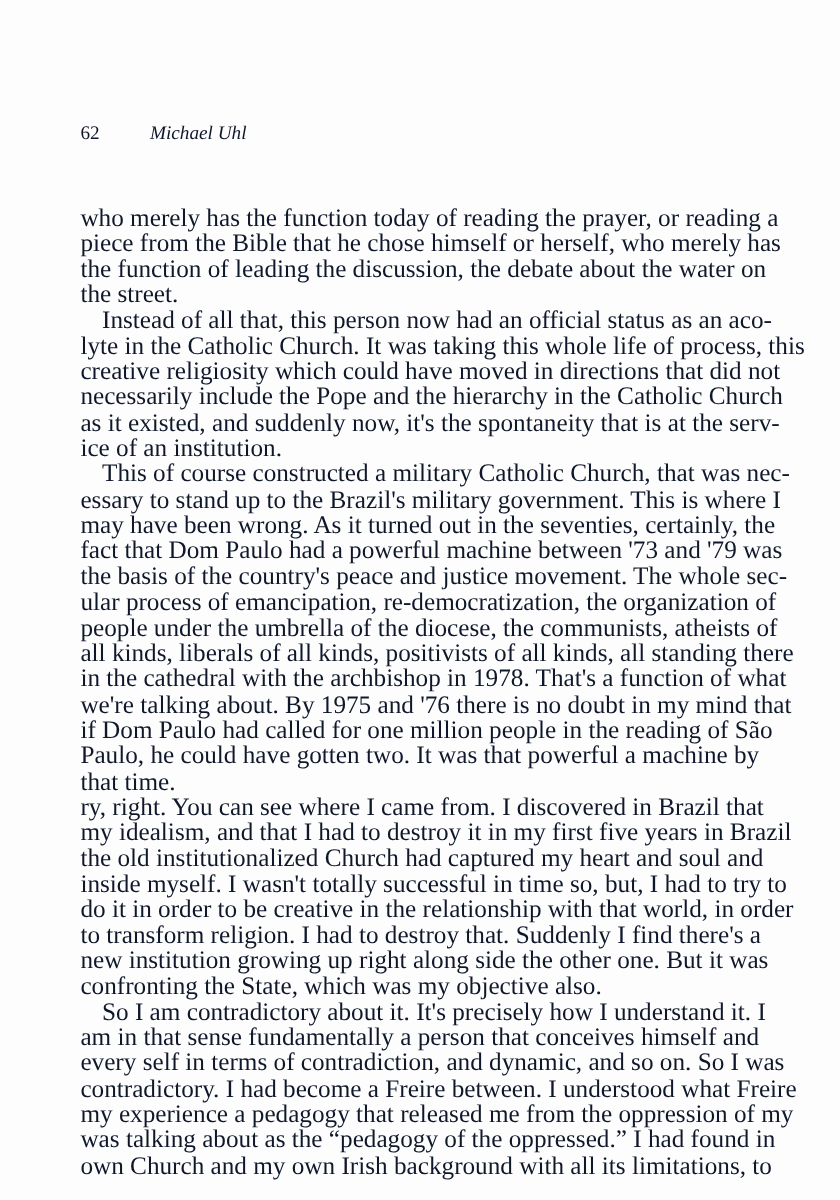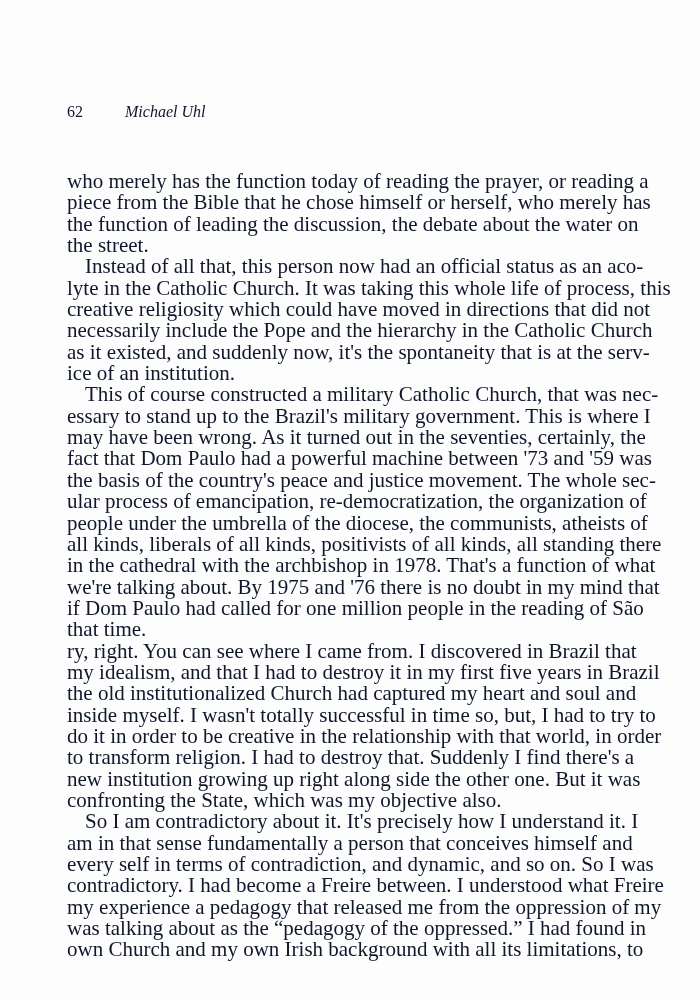--- a/index.html
+++ b/index.html
@@ -41,28 +41,29 @@
       <span class="line last">the street.</span>
       <span class="line indent">Instead of all that, this person now had an official status as an aco-</span>
       <span class="line">lyte in the Catholic Church. It was taking this whole life of process, this</span>
       <span class="line">creative religiosity which could have moved in directions that did not</span>
       <span class="line">necessarily include the Pope and the hierarchy in the Catholic Church</span>
       <span class="line">as it existed, and suddenly now, it's the spontaneity that is at the serv-</span>
       <span class="line last">ice of an institution.</span>
       <span class="line indent">This of course constructed a military Catholic Church, that was nec-</span>
       <span class="line">essary to stand up to the Brazil's military government.  This is where I</span>
       <span class="line">may have been wrong. As it turned out in the seventies, certainly, the</span>
-      <span class="line">fact that Dom Paulo had a powerful machine between '73 and '59 was</span>
+      <span class="line">fact that Dom Paulo had a powerful machine between '73 and '79 was</span>
       <span class="line">the basis of the country's peace and justice movement. The whole sec-</span>
       <span class="line">ular process of emancipation, re-democratization, the organization of</span>
       <span class="line">people under the umbrella of the diocese, the communists, atheists of</span>
       <span class="line">all kinds, liberals of all kinds, positivists of all kinds, all standing there</span>
       <span class="line">in the cathedral with the archbishop in 1978. That's a function of what</span>
       <span class="line">we're talking about. By 1975 and '76 there is no doubt in my mind that</span>
       <span class="line">if Dom Paulo had called for one million people in the reading of São</span>
+      <span class="line">Paulo, he could have gotten two. It was that powerful a machine by</span>
       <span class="line last">that time.</span>
       <span class="line">ry, right. You can see where I came from. I discovered in Brazil that</span>
       <span class="line">my idealism, and that I had to destroy it in my first five years in Brazil</span>
       <span class="line">the old institutionalized Church had captured my heart and soul and</span>
       <span class="line">inside myself. I wasn't totally successful in time so, but, I had to try to</span>
       <span class="line">do it in order to be creative in the relationship with that world, in order</span>
       <span class="line">to transform religion. I had to destroy that. Suddenly I find there's a</span>
       <span class="line">new institution growing up right along side the other one. But it was</span>
       <span class="line last">confronting the State, which was my objective also.</span>
       <span class="line indent">So I am contradictory about it. It's precisely how I understand it. I</span>

